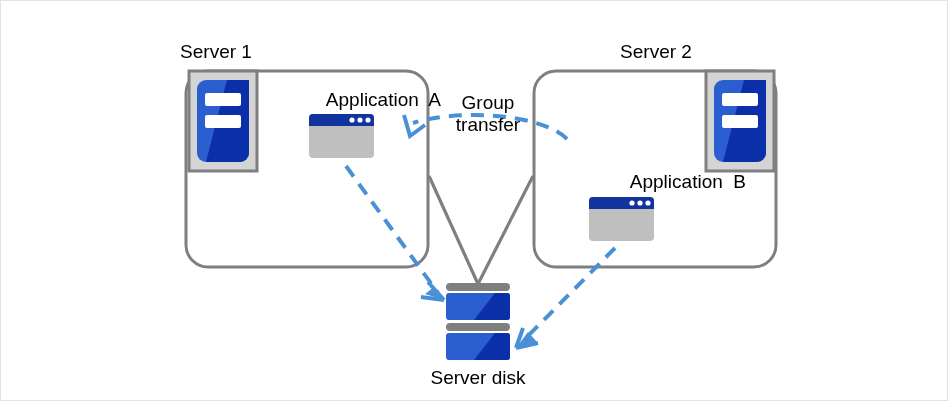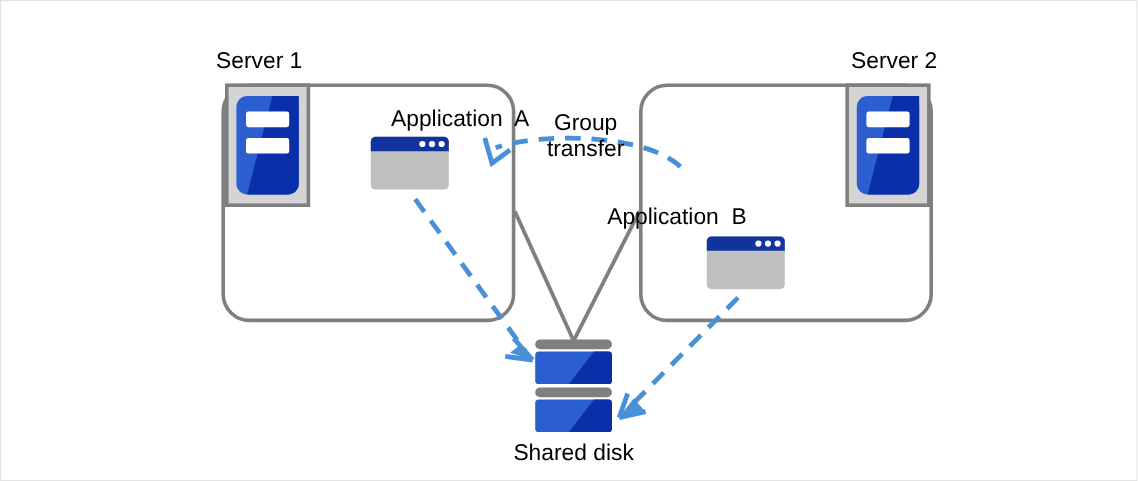--- a/index.html
+++ b/index.html
@@ -32,31 +32,31 @@
     white-space: pre;
     line-height: 1.18;
   }
   #label-server-1 {
     left: 0; top: 40px; width: 430px;
     text-align: center;
     font-size: 19px;
   }
   #label-server-2 {
     left: 530px; top: 40px; width: 250px;
-    text-align: right;
+    text-align: center;
     font-size: 19px;
   }
   #label-application-a {
     left: 240px; top: 88px; width: 200px;
     text-align: right;
     font-size: 19px;
   }
   #label-application-b {
     left: 505px; top: 170px; width: 240px;
-    text-align: left;
+    text-align: right;
     font-size: 19px;
   }
   #label-group-transfer {
     left: 412px; top: 56px; width: 150px;
     text-align: center;
     font-size: 19px;
     margin-top: 35px;
   }
   #label-shared-disk {
     left: 377px; top: 366px; width: 200px;
@@ -159,15 +159,15 @@
   <div class="lbl" id="label-server-1">Server 1</div>
 
   <div class="lbl" id="label-server-2">Server 2</div>
 
   <div class="lbl" id="label-application-a">Application  A</div>
 
   <div class="lbl" id="label-application-b">Application  B</div>
 
   <div class="lbl" id="label-group-transfer"><span>Group</span><br><span>transfer</span></div>
 
-  <div class="lbl" id="label-shared-disk">Shared disk</div>
+  <div class="lbl" id="label-shared-disk">Server disk</div>
 
 </div>
 
 </body></html>

